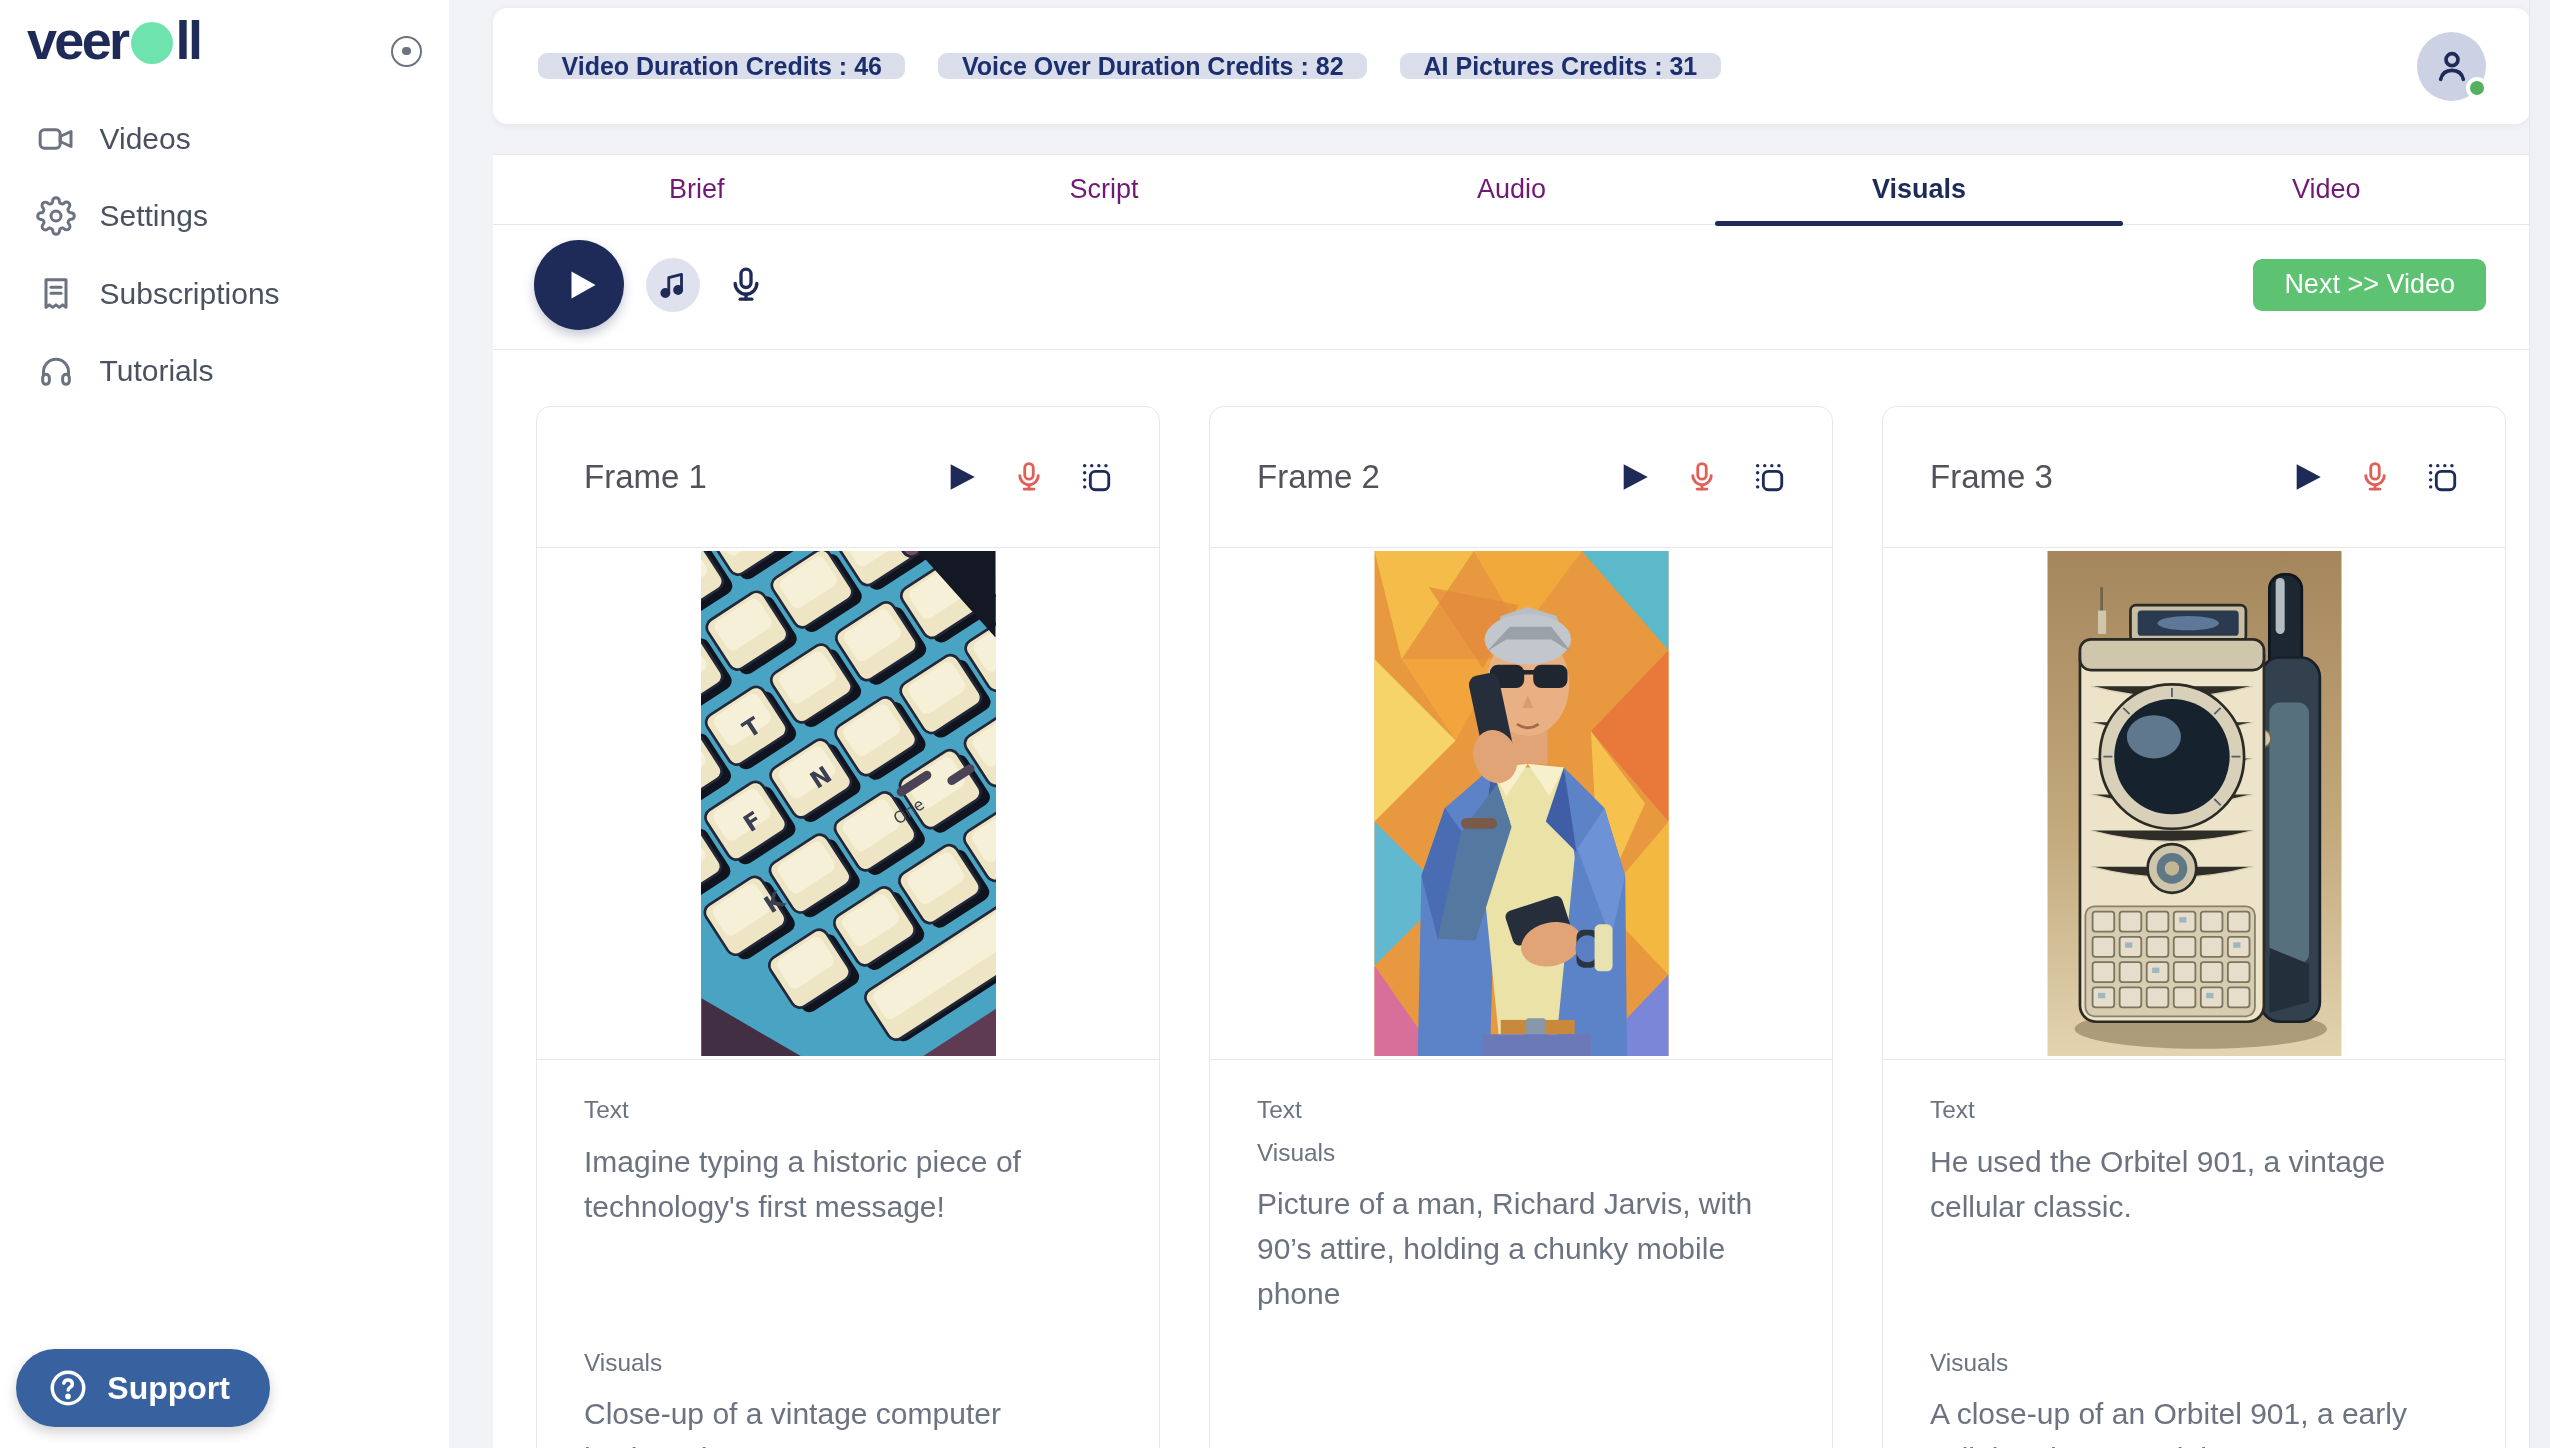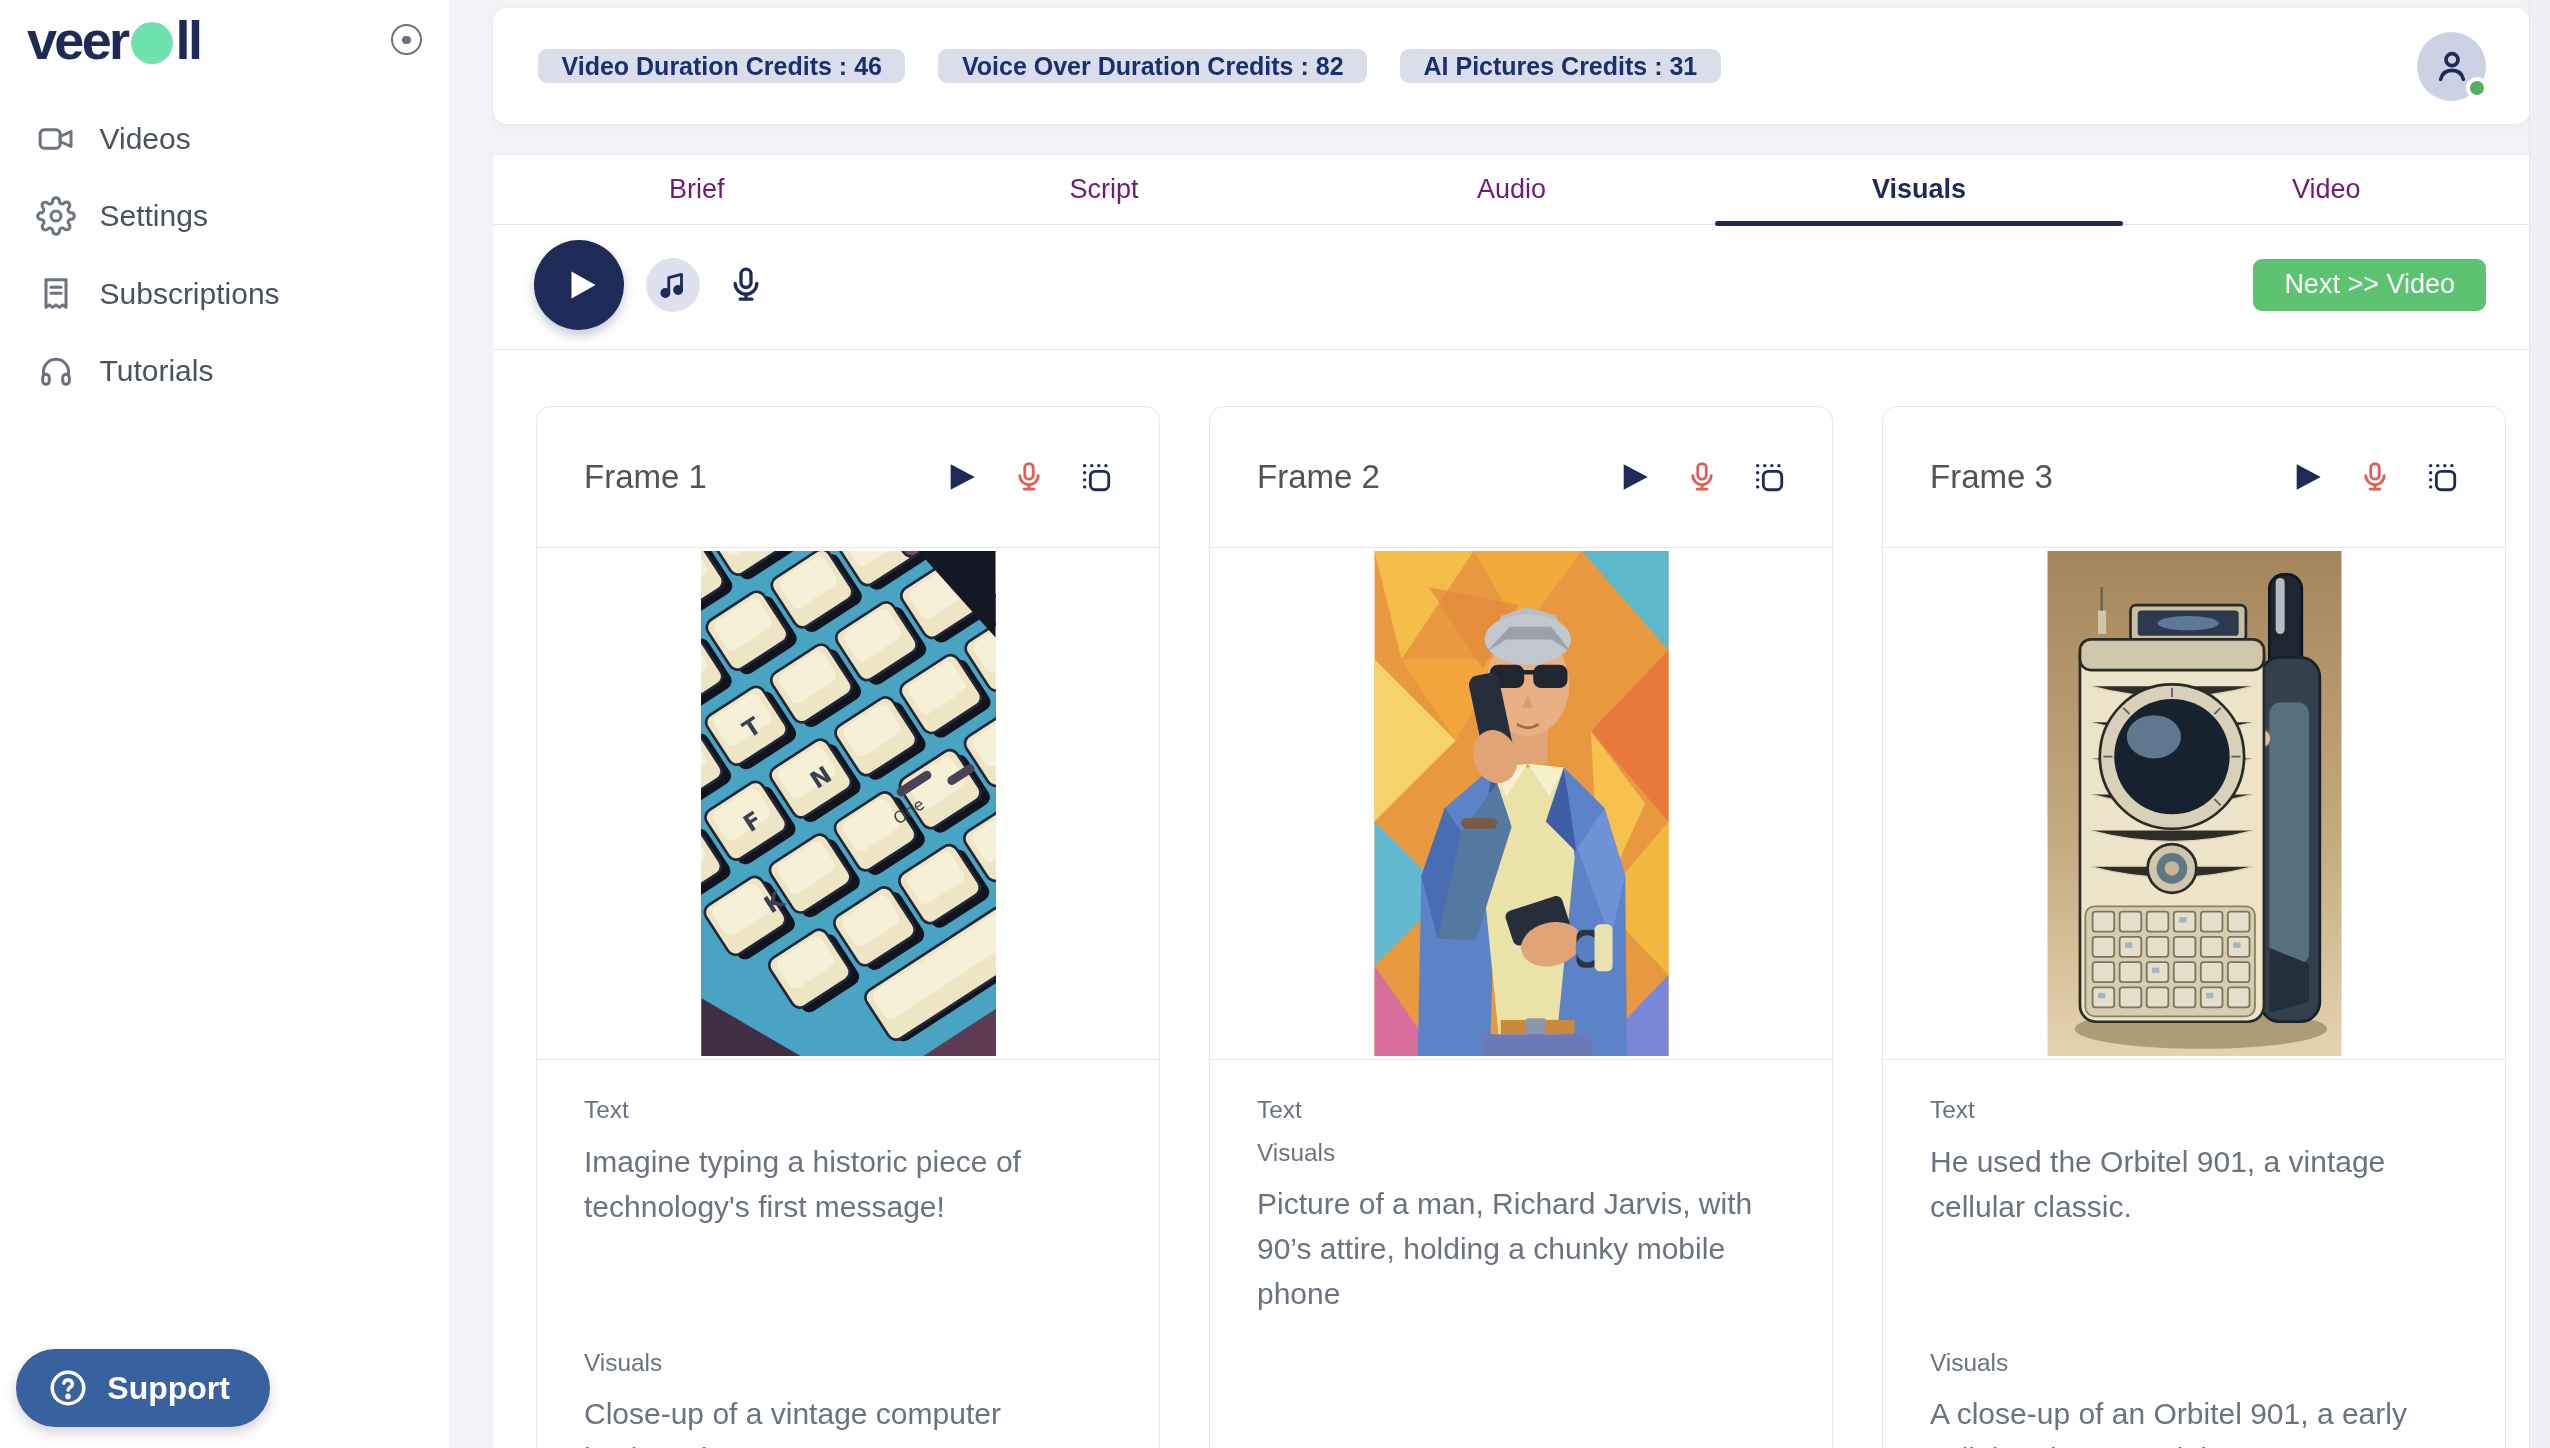--- a/index.html
+++ b/index.html
@@ -4,21 +4,21 @@
 <style>
   * { margin:0; padding:0; box-sizing:border-box; }
   html,body { width:2550px; height:1449px; overflow:hidden;
     font-family:"Liberation Sans", sans-serif;
     background:#f2f3f6; }
   .app { position:relative; width:2550px; height:1449px; }
 
   
   .sidebar { position:absolute; left:0; top:0; width:449px; height:1449px;
     background:#ffffff; z-index:2; }
-  .logo-row { display:flex; align-items:center; justify-content:space-between;
+  .logo-row { display:flex; align-items:flex-end; justify-content:space-between;
     padding:12.7px 27px 0 27px; }
   .logo { font-size:54px; font-weight:800; letter-spacing:-2.7px;
     color:var(--c-navy,#1e2b58); display:flex; align-items:center; line-height:1; }
   .logo .dot { display:inline-block; width:42px; height:42px; border-radius:50%;
     background:var(--c-mint,#6fe3ae); margin:7.2px 2.7px 0 3.6px; }
   .toggle { width:31px; height:31px; border:2.7px solid #6b7280; border-radius:50%;
     position:relative; cursor:pointer; }
   .toggle::after { content:""; position:absolute; left:50%; top:50%;
     width:8.1px; height:8.1px; margin:-4.1px 0 0 -4.1px; border-radius:50%; background:#6b7280; }
   .nav { margin-top:45px; padding:0 27px; }
@@ -36,21 +36,21 @@
 
   
   .main { position:absolute; left:493px; top:0; width:2037px; height:1449px; }
   .scroll-track { position:absolute; right:0; top:0; width:21px; height:1449px;
     background:#eff0f3; border-left:1.8px solid #e5e6ea; z-index:3; }
 
   .topcard { margin-top:8.1px; height:116px; background:#ffffff; border-radius:14.5px;
     box-shadow:0 1.8px 7.2px rgba(20,30,60,.06);
     display:flex; align-items:center; padding:0 44px 0 45px; }
   .badges { display:flex; gap:33px; }
-  .badge { height:34px; display:flex; align-items:center; padding:0 23.5px;
+  .badge { height:26px; display:flex; align-items:center; padding:0 23.5px;
     background:var(--c-badge_bg,#dadeeb); border-radius:9px;
     color:var(--c-badge_text,#1b2f6e); font-size:25px; font-weight:700; white-space:nowrap; }
   .avatar-wrap { margin-left:auto; position:relative; width:69px; height:69px; cursor:pointer; }
   .avatar { width:69px; height:69px; border-radius:50%; background:#ccd2e4;
     display:flex; align-items:center; justify-content:center; }
   .avatar svg { width:40px; height:40px; color:var(--c-navy,#1e2b58); }
   .status-dot { position:absolute; right:-1.8px; bottom:1.8px; width:22px; height:22px;
     border-radius:50%; background:#53b15f; border:4.5px solid #ffffff; }
 
   .tabs-row { margin-top:30px; height:71px; background:#ffffff;

